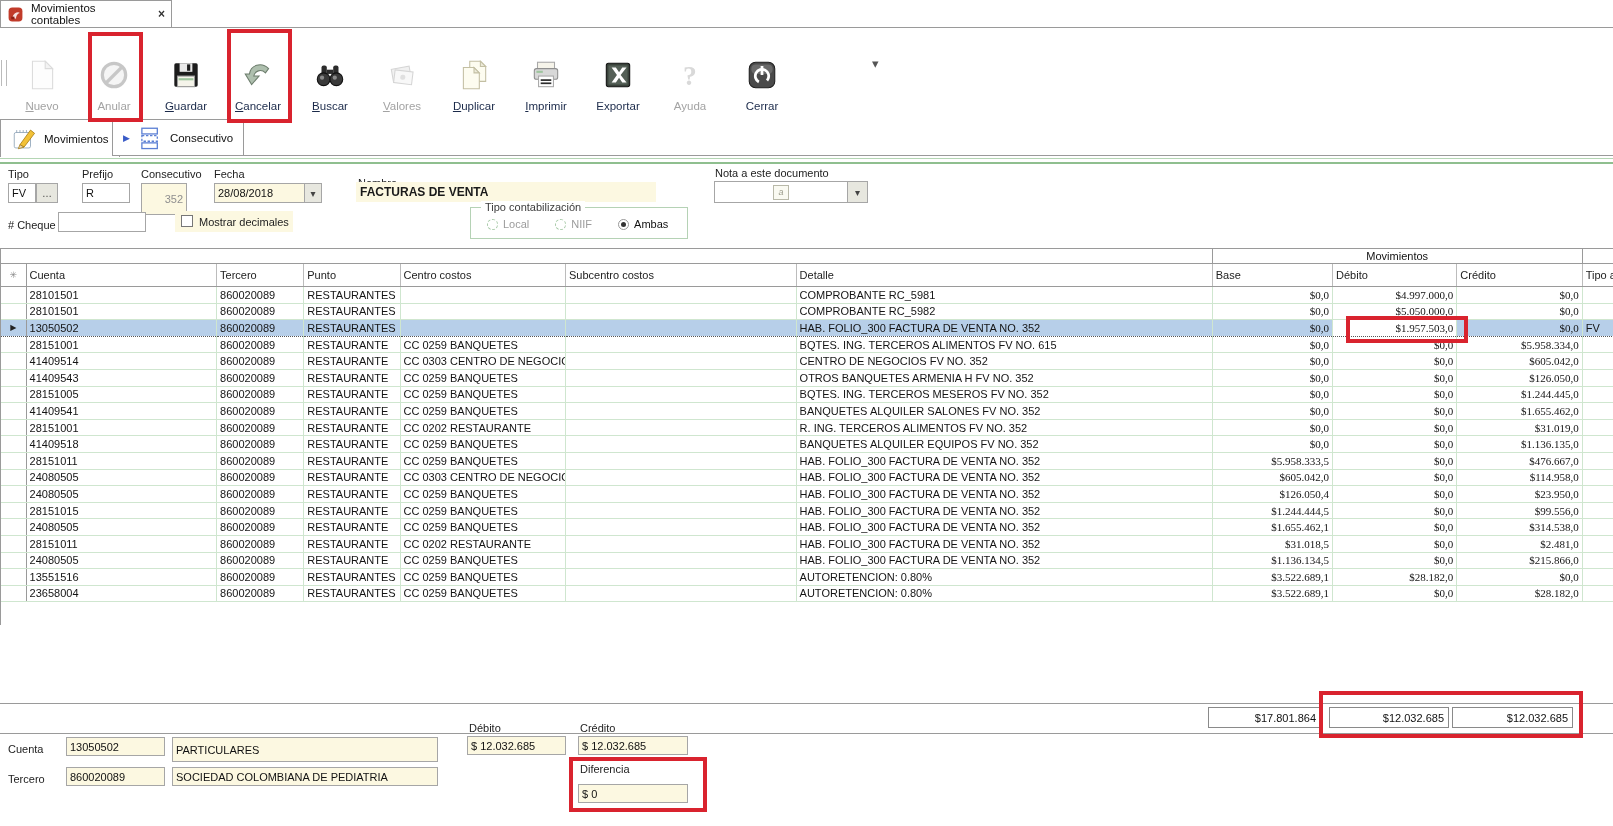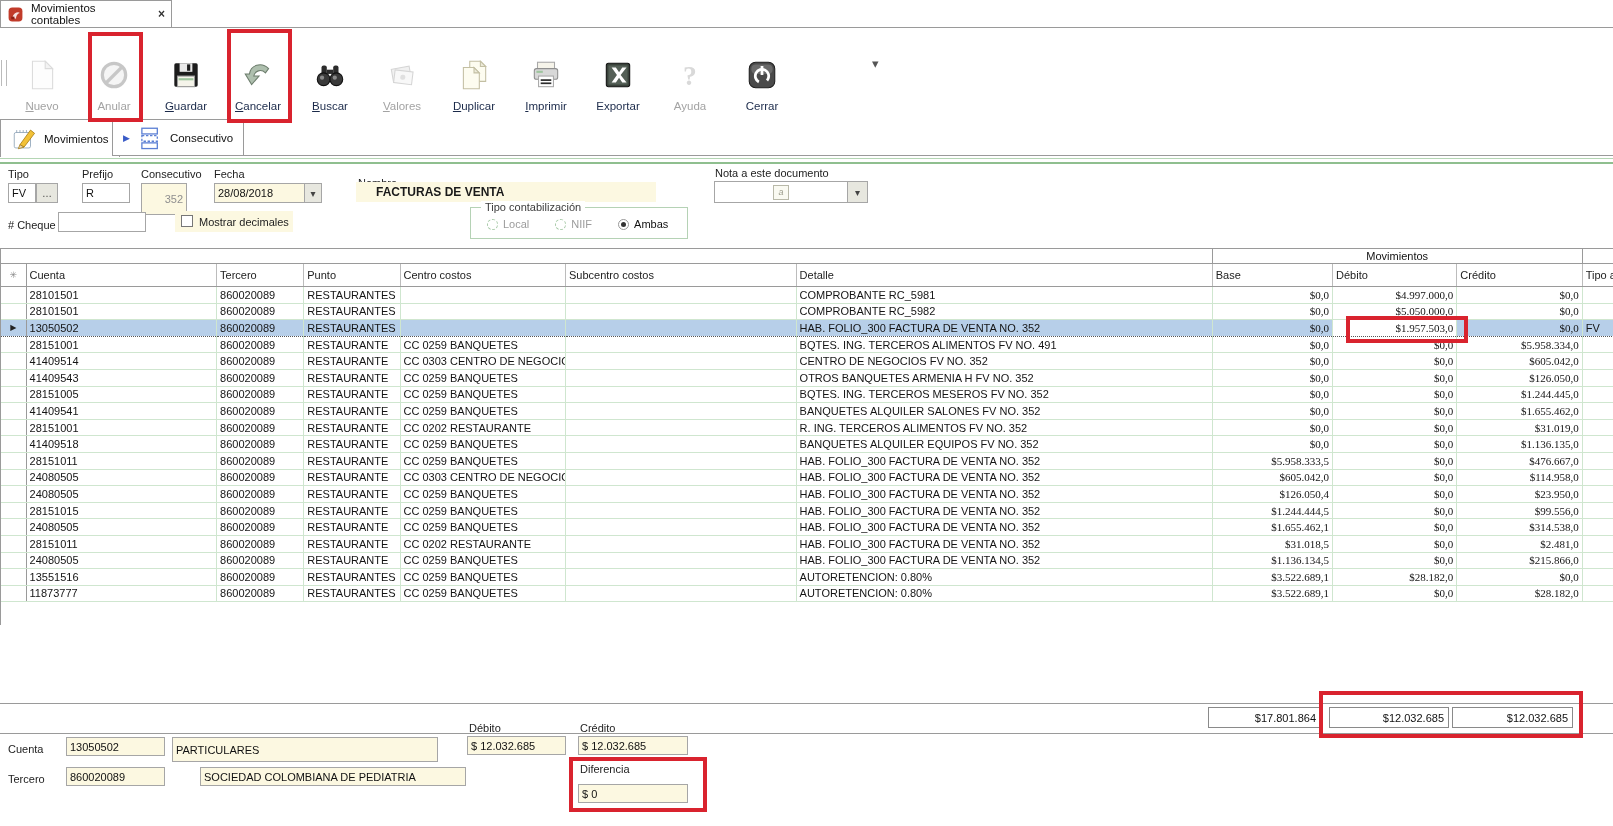--- a/index.html
+++ b/index.html
@@ -33,21 +33,21 @@
   
   .lbl{position:absolute;font-size:11px;color:#222;white-space:nowrap;}
   .fld{position:absolute;border:1px solid #a6a6a6;font-family:"Liberation Sans",sans-serif;
        font-size:11px;padding:0 3px;box-sizing:border-box;background:#fff;color:#111;}
   .cream{background:#fcf8e1;}
   .distext{color:#8f8f8f;}
   .ra{text-align:right;}
   .btn-sm{position:absolute;border:1px solid #a6a6a6;background:#e7e7df;color:#444;font-size:10px;
           display:flex;align-items:center;justify-content:center;box-sizing:border-box;}
   .nombre-strip{position:absolute;background:#fcf8e1;font-size:12px;font-weight:bold;color:#1a1a1a;
-                display:flex;align-items:center;padding:0 20px;box-sizing:border-box;}
+                display:flex;align-items:center;padding:0 4px;box-sizing:border-box;}
   .combo{position:absolute;border:1px solid #a6a6a6;background:#fff;box-sizing:border-box;
          display:flex;align-items:center;justify-content:center;}
   .a-icon{width:14px;height:13px;border:1px solid #b9b9a9;color:#9a9a8a;font-size:9px;font-style:italic;
           display:flex;align-items:center;justify-content:center;background:#fafaf2;}
   .checkbox{position:absolute;width:12px;height:12px;border:1px solid #777;background:#fff;box-sizing:border-box;}
   .cream-strip{position:absolute;background:#fcf8e1;}
   .groupbox{position:absolute;border:1px solid #b5d2b5;box-sizing:border-box;}
   .legend{position:absolute;background:#fff;padding:0 4px;font-size:11px;color:#3c3c3c;white-space:nowrap;}
   .radio-item{display:flex;align-items:center;gap:5px;font-size:11px;}
   .rdo{width:11px;height:11px;border-radius:50%;border:1px solid #999;background:#fff;box-sizing:border-box;position:relative;}
@@ -350,21 +350,21 @@
             <td class="num">$0,0</td>
             <td>FV</td>
           </tr>
           <tr>
             <td class="mk"></td>
             <td>28151001</td>
             <td>860020089</td>
             <td>RESTAURANTE</td>
             <td>CC 0259 BANQUETES</td>
             <td></td>
-            <td>BQTES. ING. TERCEROS ALIMENTOS FV NO. 491</td>
+            <td>BQTES. ING. TERCEROS ALIMENTOS FV NO. 615</td>
             <td class="num">$0,0</td>
             <td class="num">$0,0</td>
             <td class="num">$5.958.334,0</td>
             <td></td>
           </tr>
           <tr>
             <td class="mk"></td>
             <td>41409514</td>
             <td>860020089</td>
             <td>RESTAURANTE</td>
@@ -540,21 +540,21 @@
             <td>CC 0259 BANQUETES</td>
             <td></td>
             <td>AUTORETENCION: 0.80%</td>
             <td class="num">$3.522.689,1</td>
             <td class="num">$28.182,0</td>
             <td class="num">$0,0</td>
             <td></td>
           </tr>
           <tr>
             <td class="mk"></td>
-            <td>11873777</td>
+            <td>23658004</td>
             <td>860020089</td>
             <td>RESTAURANTES</td>
             <td>CC 0259 BANQUETES</td>
             <td></td>
             <td>AUTORETENCION: 0.80%</td>
             <td class="num">$3.522.689,1</td>
             <td class="num">$0,0</td>
             <td class="num">$28.182,0</td>
             <td></td>
           </tr>
@@ -566,21 +566,21 @@
   <div class="total-box" style="left:1208px;width:113px;">$17.801.864</div>
   <div class="total-box" style="left:1329px;width:120px;">$12.032.685</div>
   <div class="total-box" style="left:1452px;width:121px;">$12.032.685</div>
 
   <div class="lbl" style="left:8px;top:743px;">Cuenta</div>
   <input class="fld cream" style="left: 66px; top: 737px; width: 99px; height: 19px;" value="13050502">
   <input class="fld cream" style="left: 172px; top: 737px; width: 266px; height: 25px;" value="PARTICULARES">
 
   <div class="lbl" style="left:8px;top:773px;">Tercero</div>
   <input class="fld cream" style="left: 66px; top: 767px; width: 99px; height: 19px;" value="860020089">
-  <input class="fld cream" style="left: 172px; top: 767px; width: 266px; height: 19px; margin-left: 28px;" value="SOCIEDAD COLOMBIANA DE PEDIATRIA">
+  <input class="fld cream" style="left: 172px; top: 767px; width: 266px; height: 19px;" value="SOCIEDAD COLOMBIANA DE PEDIATRIA">
 
   <div class="lbl" style="left:469px;top:722px;">Débito</div>
   <input class="fld cream" style="left: 467px; top: 736px; width: 99px; height: 19px;" value="$ 12.032.685">
 
   <div class="lbl" style="left:580px;top:722px;">Crédito</div>
   <input class="fld cream" style="left: 578px; top: 736px; width: 110px; height: 19px;" value="$ 12.032.685">
 
   <div class="lbl" style="left:580px;top:763px;">Diferencia</div>
   <input class="fld cream" style="left: 578px; top: 784px; width: 110px; height: 19px;" value="$ 0">
 

